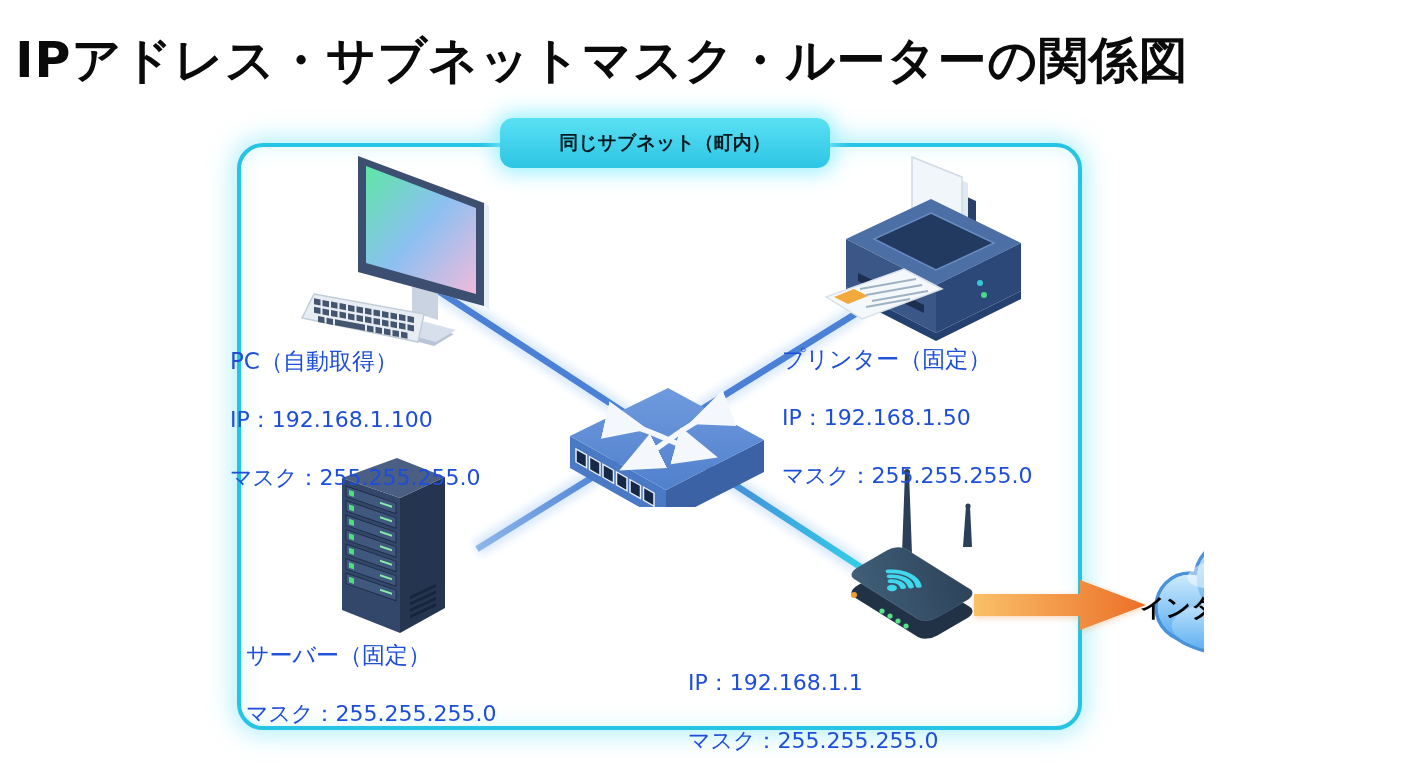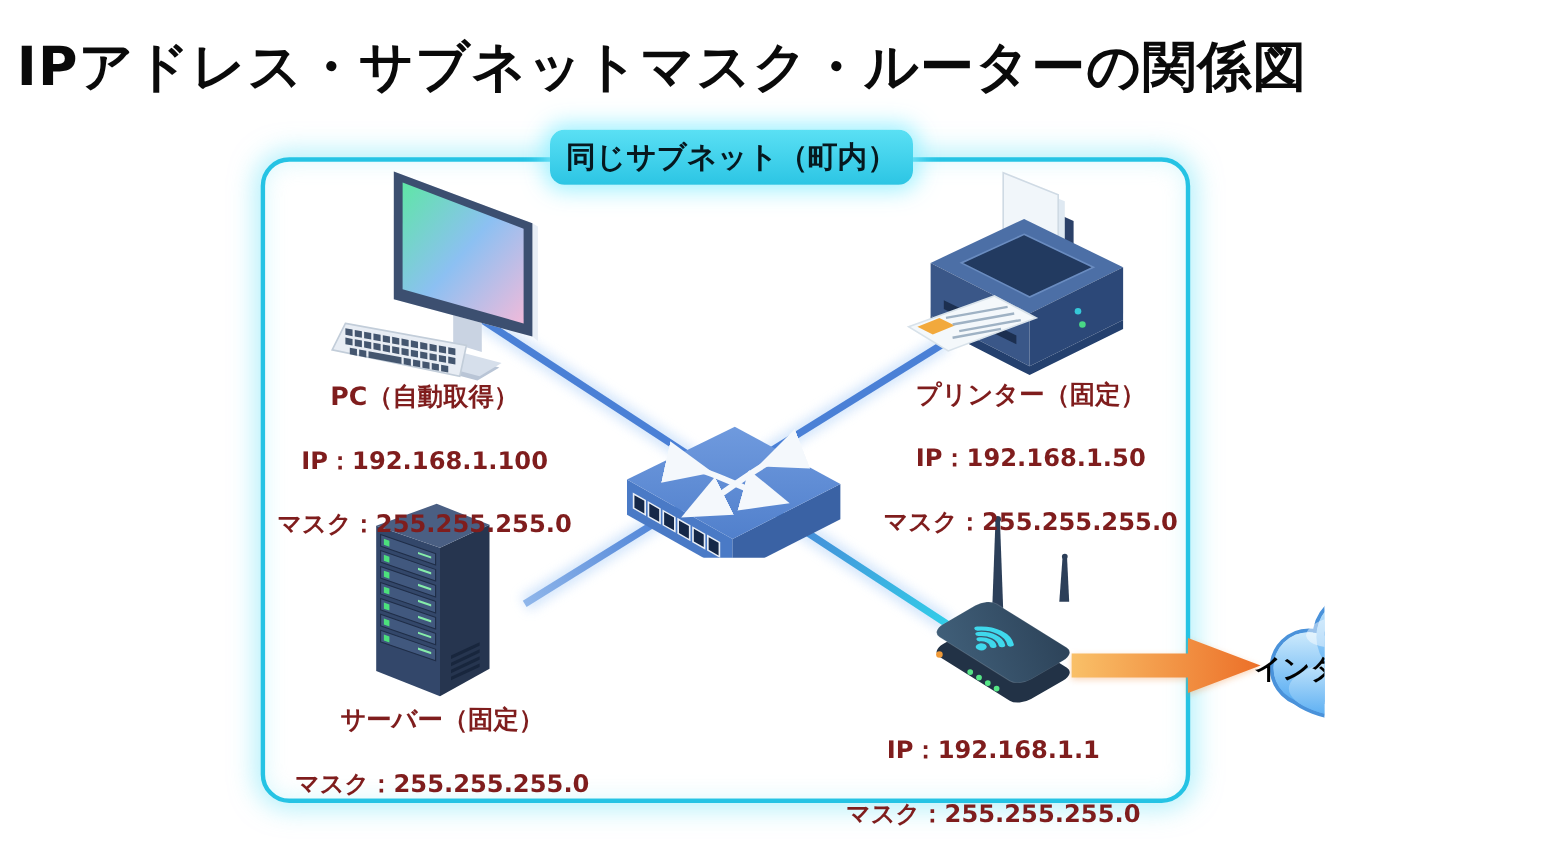--- a/index.html
+++ b/index.html
@@ -11,27 +11,27 @@
 
   .subnet-box{position:absolute;left:237px;top:143px;width:845px;height:587px;
               box-sizing:border-box;border:4px solid #25c3e4;border-radius:26px;
               background:#ffffff;
               box-shadow:0 0 22px 6px rgba(125,230,248,.55), inset 0 0 18px 2px rgba(150,235,250,.30);}
 
   .subnet-badge{position:absolute;left:500px;top:118px;width:330px;height:50px;
                 border-radius:13px;display:flex;align-items:center;justify-content:center;
                 background:linear-gradient(180deg,#5ae0f4,#2cc5e4);
                 box-shadow:0 0 20px 5px rgba(140,238,255,.85);
-                font-size:27px;font-weight:800;color:#06181f;z-index:6;}
+                font-size:19px;font-weight:800;color:#06181f;z-index:6;}
 
   svg.layer{position:absolute;left:0;top:0;pointer-events:none;}
   .dev{position:absolute;z-index:5;}
   #wires{z-index:3;}
 
-  .dev-label{position:absolute;z-index:7;text-align:center;color:#7f1d1d;font-weight:700;}
+  .dev-label{position:absolute;z-index:7;color:#1d4ed8;font-weight:400;}
   .dev-label .nm{display:block;font-size:23px;line-height:31px;}
   .dev-label .ip,.dev-label .mask{display:block;font-size:22px;line-height:30px;margin-top:28px;}
 
   .cloud-label{position:absolute;left:1140px;top:591px;width:210px;text-align:left;
                font-size:25px;font-weight:800;color:#000000;z-index:8;}
   .arrow-wrap{position:absolute;left:974px;top:577px;z-index:4;
               filter:drop-shadow(0 2px 3px rgba(240,140,60,.35));}
 </style>
 </head>
 <body>

